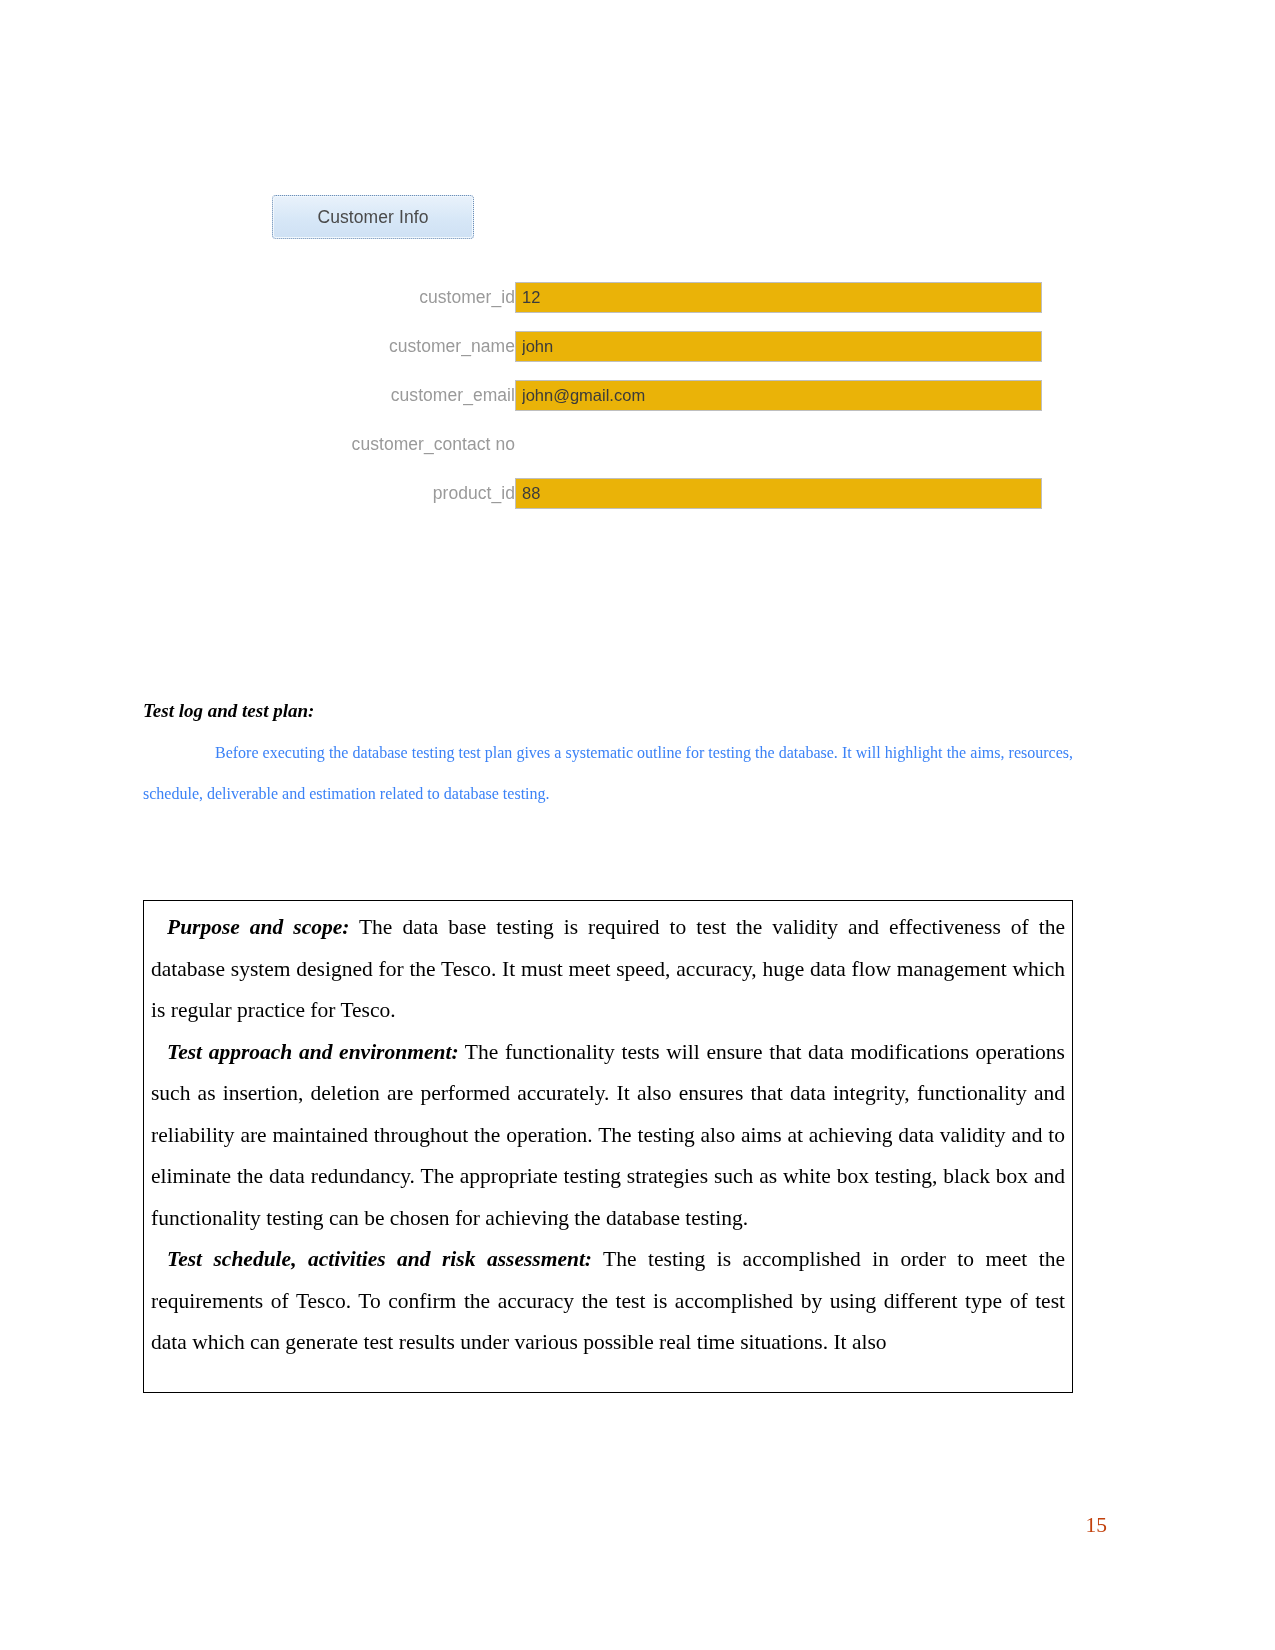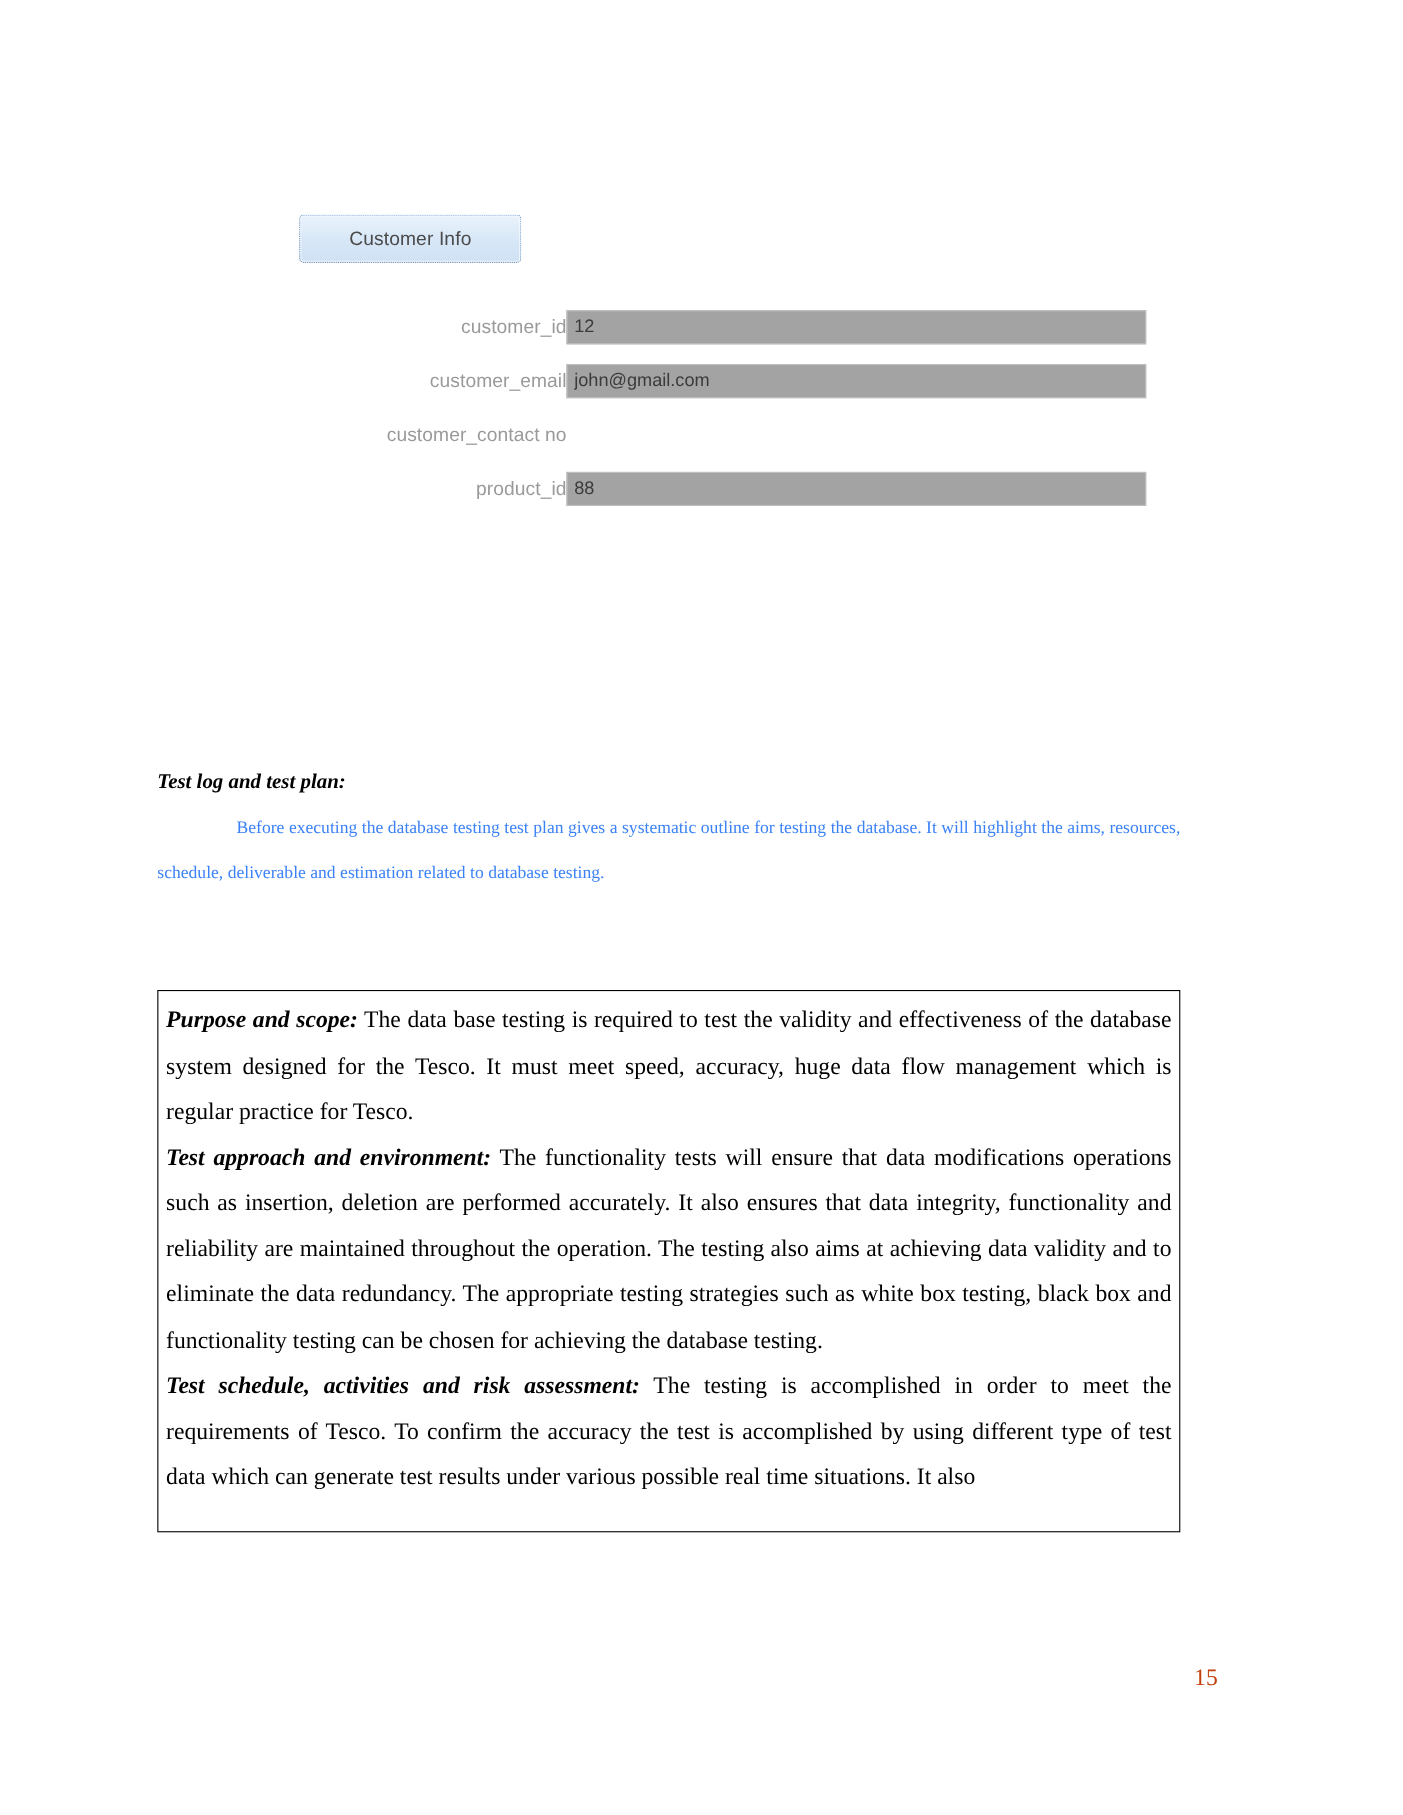--- a/index.html
+++ b/index.html
@@ -59,21 +59,21 @@
     color: #9a9a9a;
     letter-spacing: 0.05px;
     white-space: nowrap;
     text-align: right;
   }
 
   .form-input {
     flex: 1 1 auto;
     height: 31px;
     border: 1px solid #bfbfbf;
-    background: #a3a3a3;
+    background: #eab308;
     font-family: "Liberation Sans", sans-serif;
     font-size: 16.5px;
     color: #3b3b3b;
     padding: 0 6px;
     line-height: 29px;
     border-radius: 0;
     outline: none;
     width: 100%;
   }
 
@@ -119,20 +119,21 @@
     margin: 0;
     font-size: 21.5px;
     line-height: 41.5px;
     text-align: justify;
     color: #000;
   }
 
   .boxed p .lead {
     font-weight: bold;
     font-style: italic;
+    margin-left: 16px;
   }
 
   
   .page-number {
     position: absolute;
     right: 168px;
     top: 1513px;
     font-size: 21.5px;
     color: #c2410c;
   }
@@ -144,20 +145,24 @@
 
   <button class="tab-button">Customer Info</button>
 
   <div class="form-grid">
 
     <div class="form-row">
       <span class="form-label">customer_id</span>
       <input class="form-input" type="text" readonly="" value="12" style="">
     </div>
 
+    <div class="form-row">
+      <span class="form-label">customer_name</span>
+      <input class="form-input" type="text" readonly="" value="john" style="">
+    </div>
 
 
     <div class="form-row">
       <span class="form-label">customer_email</span>
       <input class="form-input" type="text" readonly="" value="john@gmail.com" style="">
     </div>
 
     <div class="form-row">
       <span class="form-label">customer_contact no</span>
     </div>

